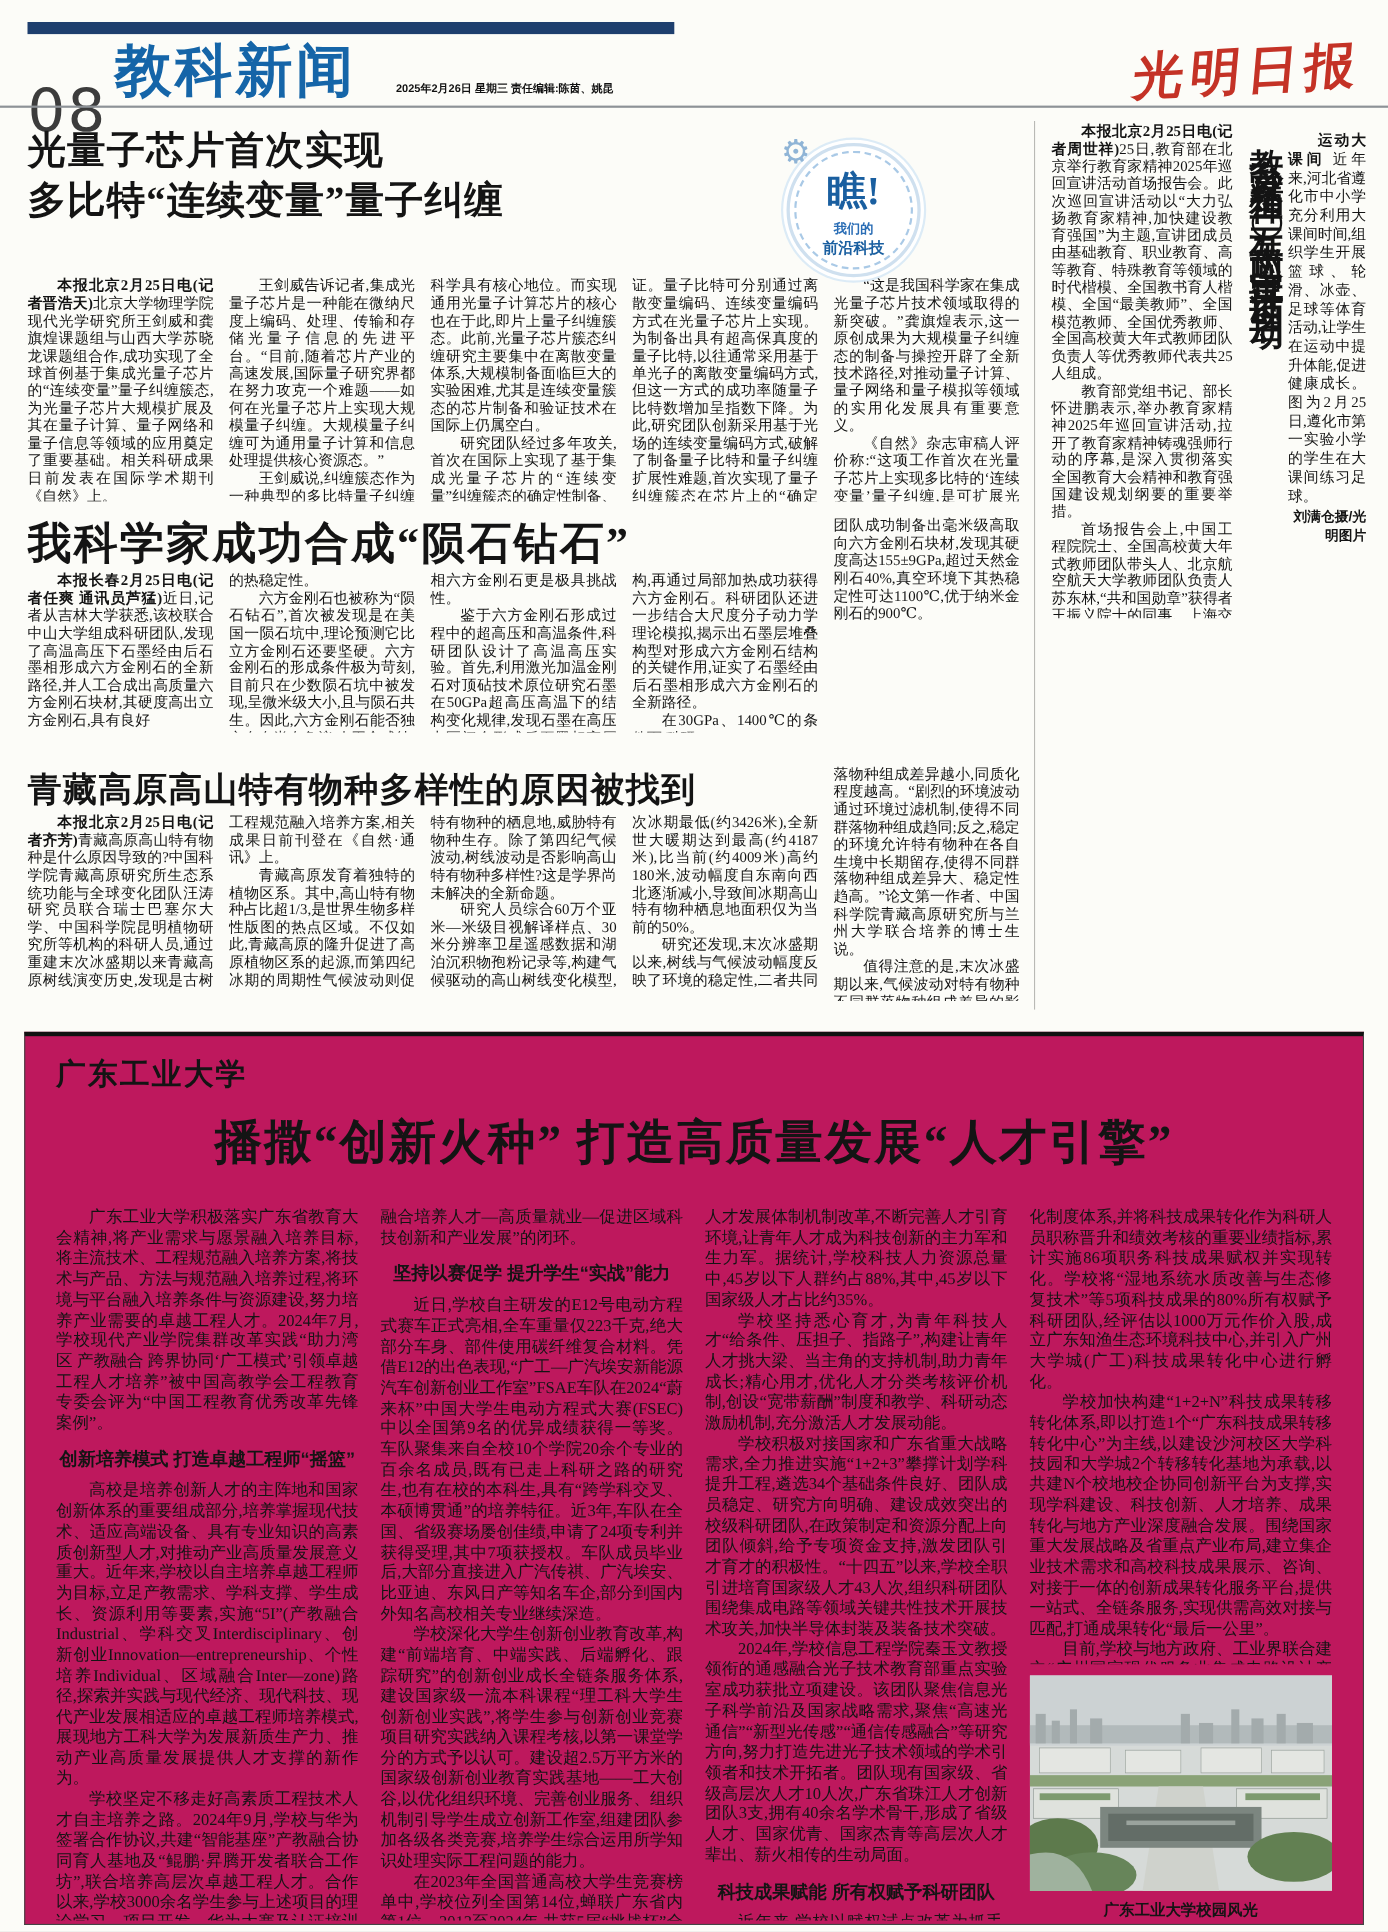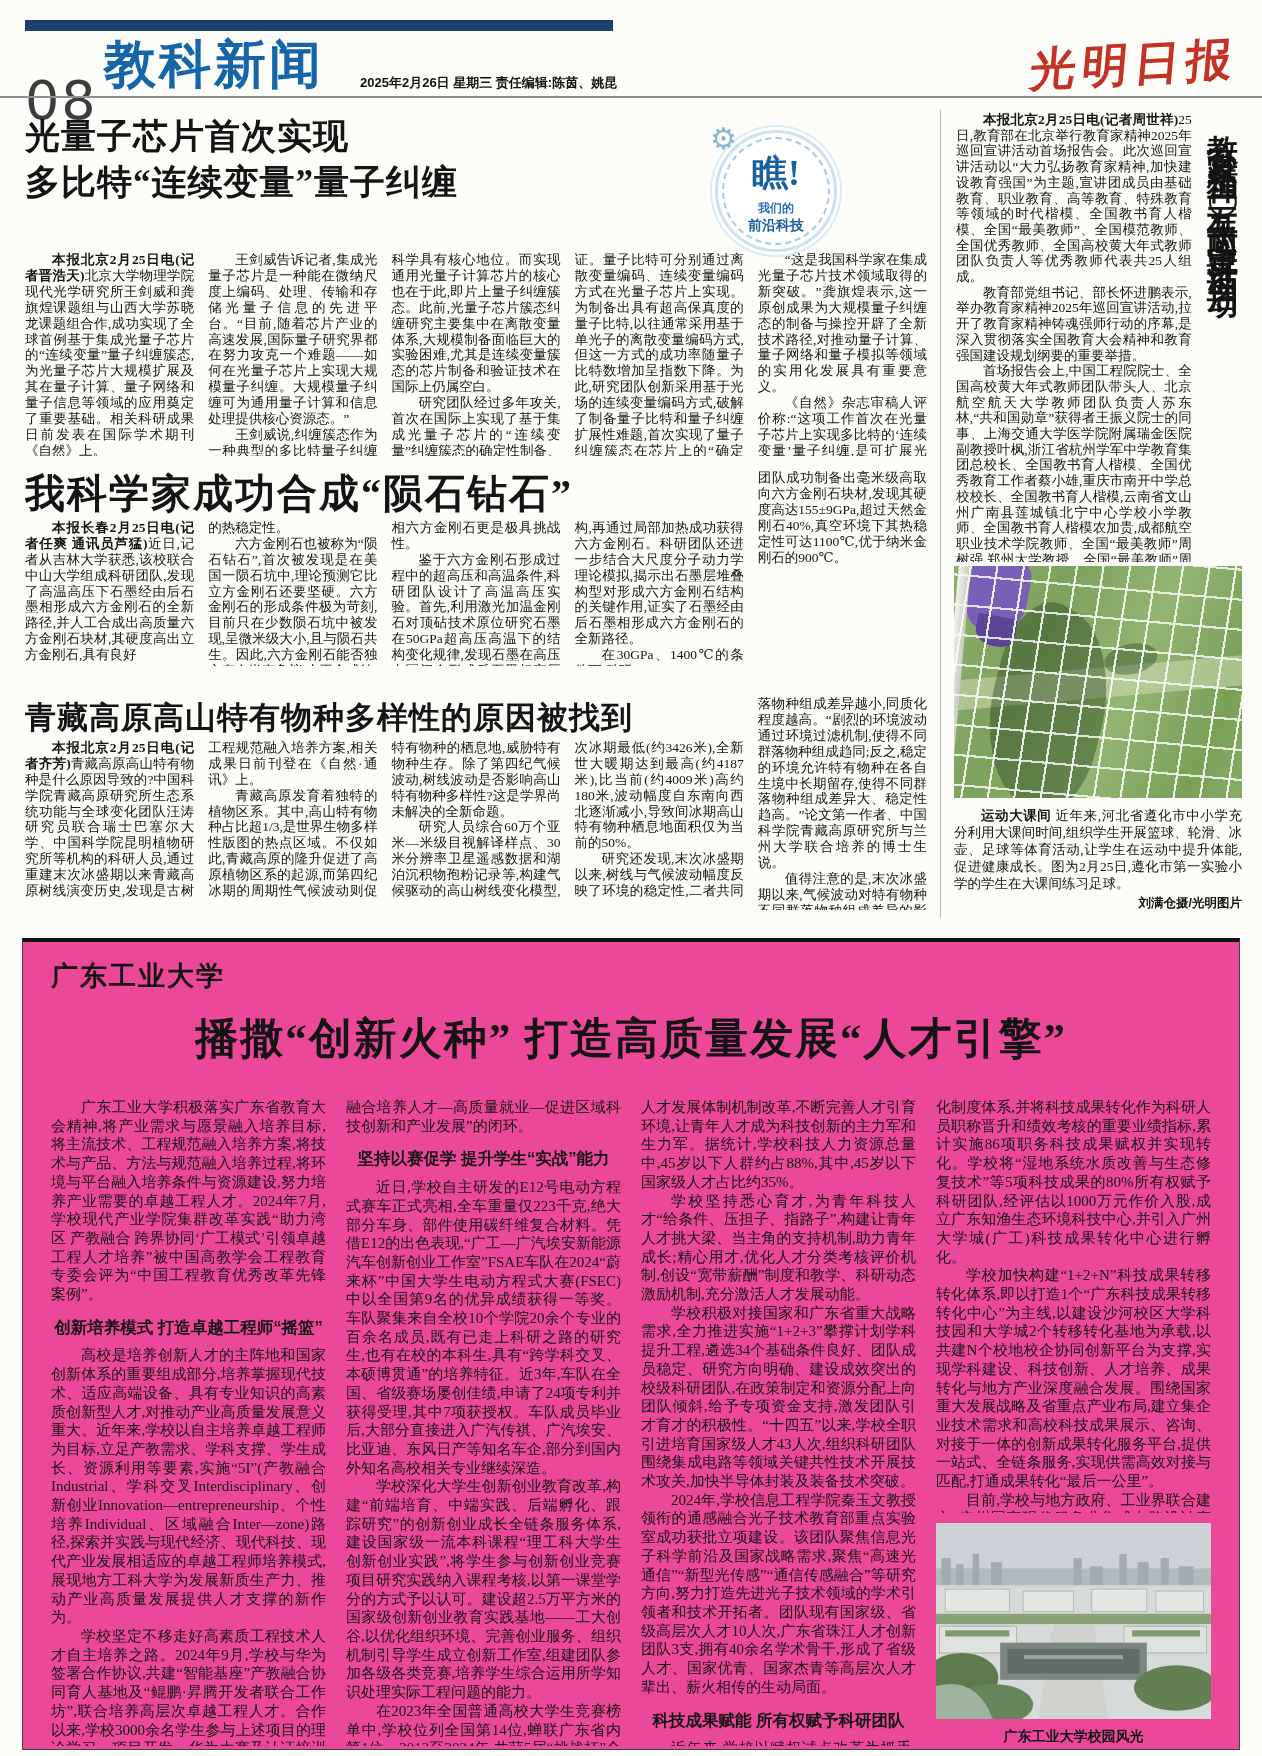--- a/index.html
+++ b/index.html
@@ -5,31 +5,31 @@
   html,body{margin:0;padding:0;background:#e8e8e4;}
   .page{position:relative;width:1262px;height:1756px;background:#fcfcf8;margin:0 auto;
         font-family:"Liberation Serif","DejaVu Serif",serif;color:#141414;overflow:hidden;}
 
   
   .topbar{position:absolute;left:25px;top:20px;width:588px;height:11px;background:#1e3f6e;}
   .page-num{position:absolute;left:25px;top:36px;font-size:54px;color:#3c3c3c;
             font-family:"DejaVu Sans",sans-serif;font-weight:400;letter-spacing:2px;margin-top:33px;}
   .section-title{position:absolute;left:104px;top:30px;font-size:52px;font-weight:900;color:#1565a8;
             font-family:"Liberation Sans","DejaVu Sans",sans-serif;letter-spacing:3px;}
-  .date-line{position:absolute;left:360px;top:74px;font-size:13px;font-weight:700;
+  .date-line{position:absolute;left:360px;top:74px;font-size:10px;font-weight:700;
             font-family:"Liberation Sans","DejaVu Sans",sans-serif;color:#111;}
   .masthead{position:absolute;right:24px;top:34px;font-size:46px;color:#c43226;font-weight:700;
             transform:rotate(-3deg) skewX(-8deg);letter-spacing:6px;}
   .head-rule{position:absolute;left:0;right:0;top:96px;border-top:2px solid #8d9297;}
 
   
   .top-section{position:absolute;top:110px;left:25px;right:20px;height:808px;display:flex;overflow:hidden;}
   .left-block{width:902px;flex:0 0 902px;overflow:hidden;}
   .vdivider{width:1px;background:#b9b9b5;margin:0 13px;}
-  .right-block{flex:1;overflow:hidden;display:flex;flex-direction:column;}
+  .right-block{flex:1;overflow:hidden;display:flex;}
 
   .a1-head{display:flex;align-items:flex-start;}
   h1.hl1{margin:4px 0 16px;font-size:35px;line-height:1.3;font-weight:700;letter-spacing:1px;width:660px;}
   
   .badge{position:relative;width:116px;height:116px;margin:20px 0 0 30px;border-radius:50%;
          background:#fff;border:3px solid #cfe0ef;box-shadow:0 0 0 3px #fff,0 0 0 5px #dcebf6;
          text-align:center;flex:0 0 auto;}
   .badge::before{content:"";position:absolute;inset:4px;border-radius:50%;border:2px dashed #a9c9e6;}
   .badge-big{display:block;margin-top:16px;font-size:36px;font-weight:900;color:#1a5fa0;}
   .badge-s1{display:block;font-size:12px;font-weight:700;color:#2a6db5;margin-top:2px;}
@@ -83,21 +83,21 @@
        repeating-linear-gradient(99deg, rgba(246,249,240,.92) 0 2px, transparent 2px 25px),
        repeating-linear-gradient(9deg,  rgba(246,249,240,.85) 0 2px, transparent 2px 28px);}
   .edu-caption{margin-top:9px;font-size:13.5px;line-height:17px;text-align:justify;}
   .edu-caption p{margin:0;text-indent:2em;}
   .edu-caption b{font-weight:900;}
   .credit{text-align:right;font-weight:700;font-size:12.5px;margin-top:3px;
           font-family:"Liberation Sans","DejaVu Sans",sans-serif;}
 
   
   .feature-box{position:absolute;left:22px;right:22px;top:938px;height:812px;box-sizing:border-box;
-      border:1px solid #444;border-top:4px solid #111;padding:14px 28px 12px;background:#ec4899;overflow:hidden;}
+      border:1px solid #444;border-top:4px solid #111;padding:14px 28px 12px;background:#be185d;overflow:hidden;}
   .kicker{font-family:"Liberation Sans","DejaVu Sans",sans-serif;font-weight:900;font-size:27px;
       letter-spacing:2px;margin:2px 0 4px;}
   .feature-headline{text-align:center;font-size:43px;font-weight:900;letter-spacing:2px;margin:16px 0 30px;}
   .fcols{display:grid;grid-template-columns:repeat(4,1fr);column-gap:20px;height:648px;
       font-size:15px;line-height:18.7px;text-align:justify;overflow:hidden;}
   .fcol{overflow:hidden;}
   .fcol-d{display:flex;flex-direction:column;}
   .fcol-d .blocks{flex:1 1 auto;overflow:hidden;}
   .sub{font-family:"Liberation Sans","DejaVu Sans",sans-serif;text-align:center;
        font-size:16.5px;font-weight:900;margin:14px 0 10px;}

